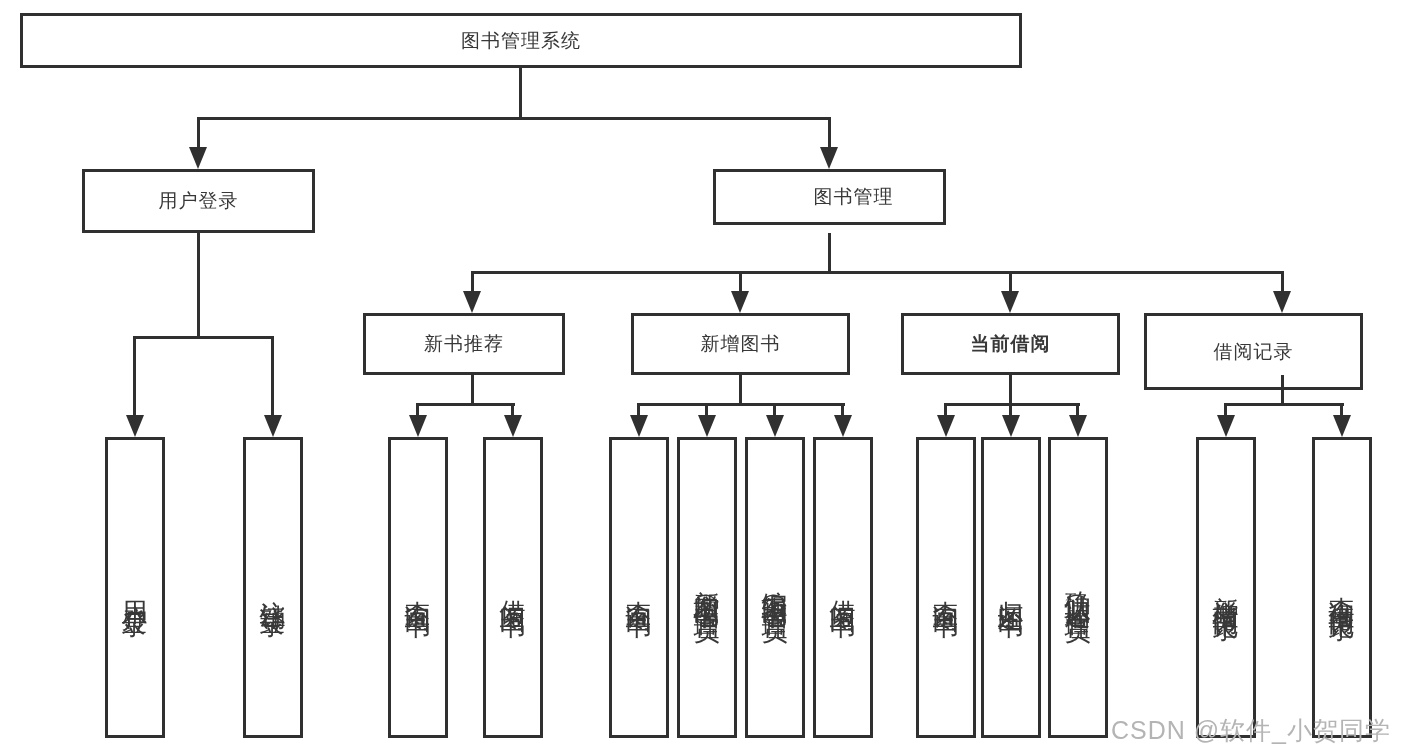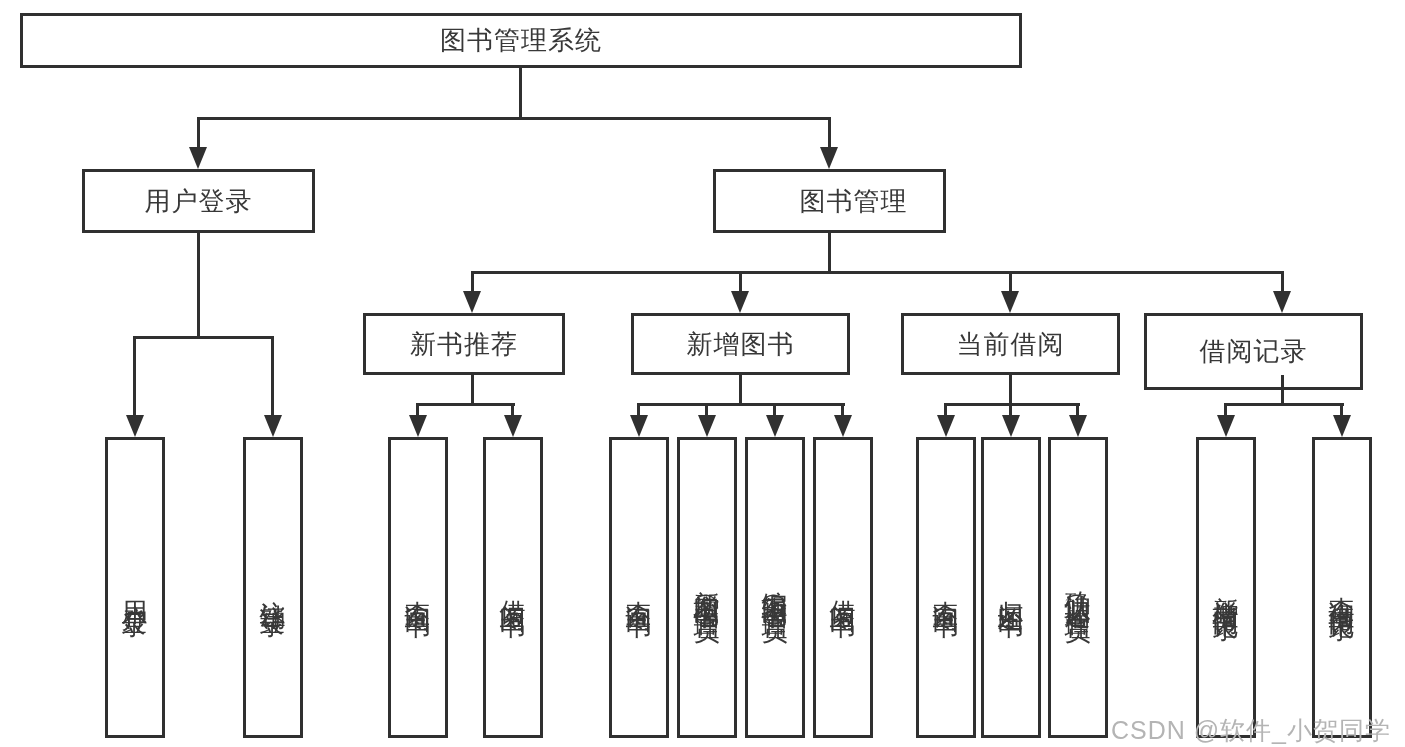--- a/index.html
+++ b/index.html
@@ -15,21 +15,21 @@
     position: absolute;
     box-sizing: border-box;
     background: #ffffff;
     border: 3px solid #303030;
     color: #383838;
     display: flex;
     align-items: center;
     justify-content: center;
     text-align: center;
   }
-  .h-node { font-size: 26px; letter-spacing: 1px; }
+  .h-node { font-size: 19px; letter-spacing: 1px; }
   .v-node {
     writing-mode: vertical-rl;
     text-orientation: mixed;
     font-size: 26px;
     line-height: 1;
     letter-spacing: 4px;
   }
   .hline { position: absolute; height: 3px; background: #303030; }
   .vline { position: absolute; width: 3px; background: #303030; }
   .arrow {
@@ -58,21 +58,21 @@
   <div class="box h-node" style="left:20px; top:13px; width:1002px; height:55px;">图书管理系统</div>
 
   <div class="vline" style="left:519px; top:68px; height:49px;"></div>
   <div class="hline" style="left:197px; top:117px; width:634px;"></div>
   <div class="vline" style="left:197px; top:117px; height:31px;"></div>
   <div class="vline" style="left:828px; top:117px; height:31px;"></div>
   <div class="arrow" style="left:189px; top:147px;"></div>
   <div class="arrow" style="left:820px; top:147px;"></div>
 
   <div class="box h-node" style="left:82px; top:169px; width:233px; height:64px;">用户登录</div>
-  <div class="box h-node" style="left:713px; top:169px; width:233px; height:64px;padding-left:48px;">图书管理</div>
+  <div class="box h-node" style="left:713px; top:169px; width:233px; height:56px;padding-left:48px;">图书管理</div>
 
   <div class="vline" style="left:197px; top:233px; height:105px;"></div>
   <div class="hline" style="left:133px; top:336px; width:141px;"></div>
   <div class="vline" style="left:133px; top:336px; height:80px;"></div>
   <div class="vline" style="left:271px; top:336px; height:80px;"></div>
   <div class="arrow" style="left:126px; top:415px;"></div>
   <div class="arrow" style="left:264px; top:415px;"></div>
 
   <div class="vline" style="left:828px; top:233px; height:40px;"></div>
   <div class="hline" style="left:471px; top:271px; width:813px;"></div>
@@ -80,21 +80,21 @@
   <div class="vline" style="left:739px; top:271px; height:22px;"></div>
   <div class="vline" style="left:1009px; top:271px; height:22px;"></div>
   <div class="vline" style="left:1281px; top:271px; height:22px;"></div>
   <div class="arrow" style="left:463px; top:291px;"></div>
   <div class="arrow" style="left:731px; top:291px;"></div>
   <div class="arrow" style="left:1001px; top:291px;"></div>
   <div class="arrow" style="left:1273px; top:291px;"></div>
 
   <div class="box h-node" style="left:363px; top:313px; width:202px; height:62px;">新书推荐</div>
   <div class="box h-node" style="left:631px; top:313px; width:219px; height:62px;">新增图书</div>
-  <div class="box h-node" style="left:901px; top:313px; width:219px; height:62px;">当前借阅</div>
+  <div class="box h-node" style="left:901px; top:313px; width:219px; height:62px;font-weight:bold;">当前借阅</div>
   <div class="box h-node" style="left:1144px; top:313px; width:219px; height:77px;">借阅记录</div>
 
   <div class="vline" style="left:471px; top:375px; height:30px;"></div>
   <div class="vline" style="left:739px; top:375px; height:30px;"></div>
   <div class="vline" style="left:1009px; top:375px; height:30px;"></div>
   <div class="vline" style="left:1281px; top:375px; height:30px;"></div>
 
   <div class="hline" style="left:416px; top:403px; width:99px;"></div>
   <div class="hline" style="left:637px; top:403px; width:208px;"></div>
   <div class="hline" style="left:944px; top:403px; width:136px;"></div>

